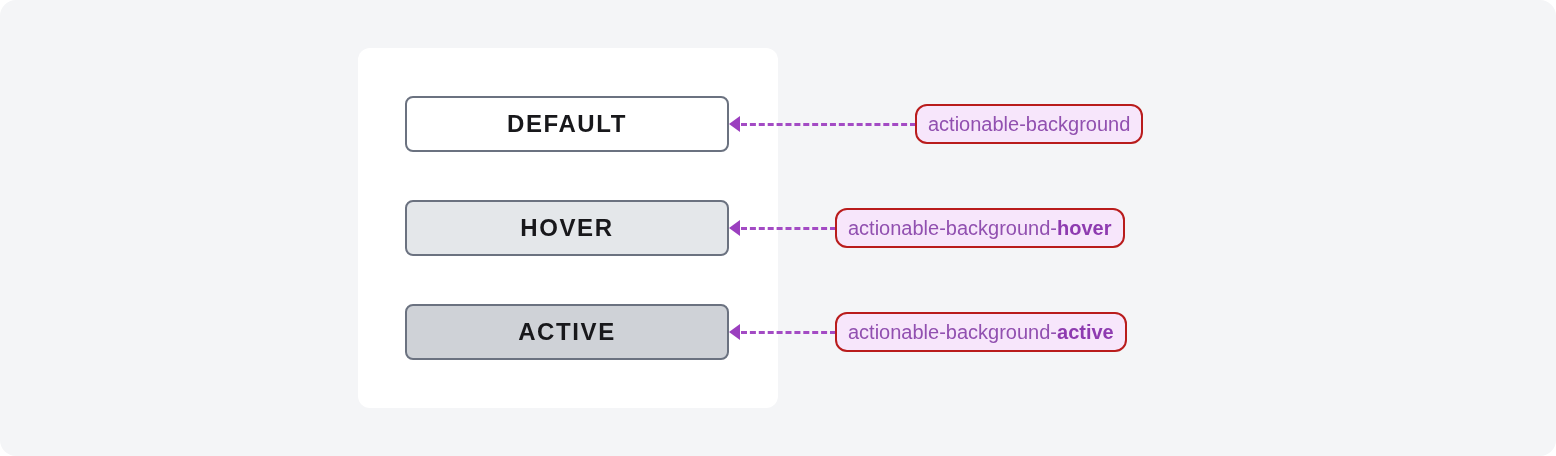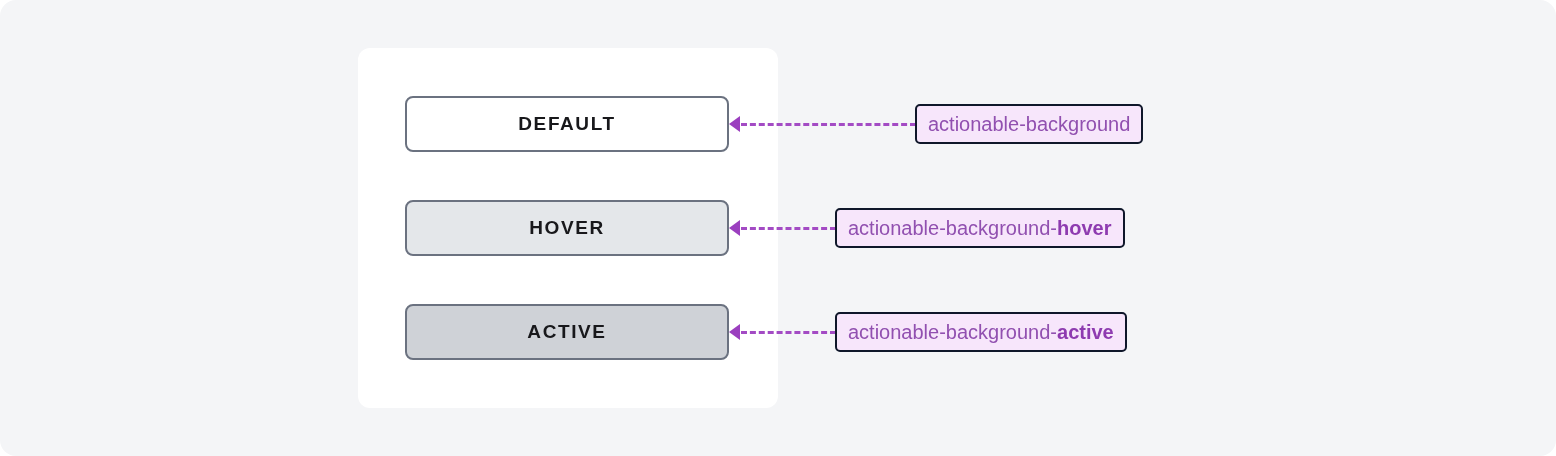--- a/index.html
+++ b/index.html
@@ -37,21 +37,21 @@
     position: absolute;
     left: 405px;
     width: 324px;
     height: 56px;
     border-radius: 8px;
     border: 2px solid #6b7280;
     box-sizing: border-box;
     display: flex;
     align-items: center;
     justify-content: center;
-    font-size: 19px;
+    font-size: 24px;
     font-weight: bold;
     letter-spacing: 1.6px;
     color: #18181b;
     text-transform: uppercase;
     cursor: pointer;
     user-select: none;
   }
   .state-btn.row0 { top: 96px;  background: #ffffff; }
   .state-btn.row1 { top: 200px; background: #e4e7ea; }
   .state-btn.row2 { top: 304px; background: #cfd2d7; }
@@ -81,22 +81,22 @@
     height: 0;
     border-top: 3px dashed #a34bc4;
     margin-left: 1px;
   }
 
   
   .chip {
     position: absolute;
     height: 40px;
     background: #f7e6fb;
-    border: 2px solid #0f172a;
-    border-radius: 5px;
+    border: 2px solid #b91c1c;
+    border-radius: 12px;
     box-sizing: border-box;
     display: flex;
     align-items: center;
     padding: 0 11px;
     font-size: 20px;
     color: #9150b0;
     white-space: nowrap;
     cursor: default;
   }
   .chip.row0 { left: 915px; top: 104px; }

